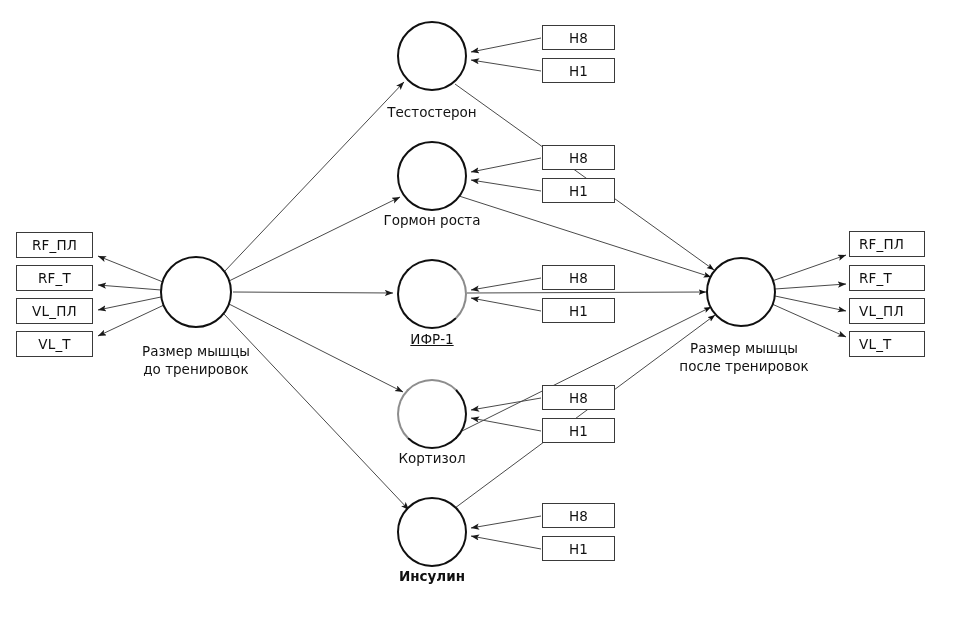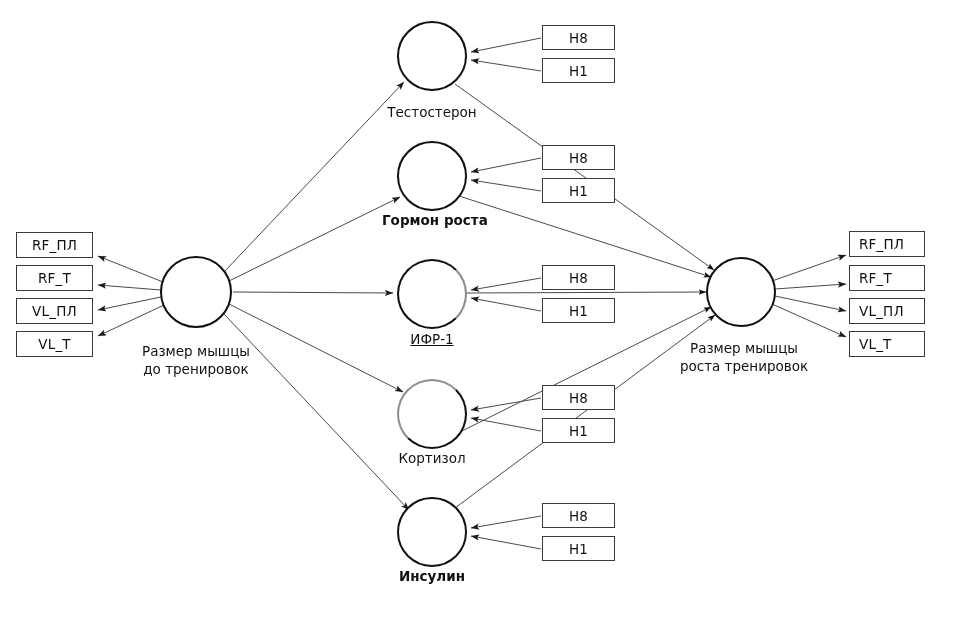--- a/index.html
+++ b/index.html
@@ -148,35 +148,35 @@
   <div class="node-circle" style="left:160px; top:256px; width:72px; height:72px;"></div>
   <div class="node-label two-line" style="left:126px; top:343px; width:140px;">
     <span>Размер мышцы</span><br>
     <span>до тренировок</span>
   </div>
 
   <div class="node-circle" style="left:397px; top:21px; width:70px; height:70px;"></div>
   <div class="node-label" style="left:382px; top:92px; width:100px;margin-top:12px;">Тестостерон</div>
 
   <div class="node-circle" style="left:397px; top:141px; width:70px; height:70px;"></div>
-  <div class="node-label" style="left:382px; top:212px; width:100px;font-weight:bold;">Гормон роста</div>
+  <div class="node-label" style="left:382px; top:212px; width:100px;">Гормон роста</div>
 
   <div class="node-circle soft-right" style="left:397px; top:259px; width:70px; height:70px;"></div>
   <div class="node-label" style="left:382px; top:331px; width:100px;text-decoration:underline;">ИФР-1</div>
 
   <div class="node-circle soft-left soft-top" style="left:397px; top:379px; width:70px; height:70px;"></div>
   <div class="node-label" style="left:382px; top:450px; width:100px;">Кортизол</div>
 
   <div class="node-circle" style="left:397px; top:497px; width:70px; height:70px;"></div>
   <div class="node-label" style="left:382px; top:568px; width:100px;font-weight:bold;">Инсулин</div>
 
   <div class="node-circle" style="left:706px; top:257px; width:70px; height:70px;"></div>
   <div class="node-label two-line" style="left:668px; top:340px; width:152px;">
     <span>Размер мышцы</span><br>
-    <span>роста тренировок</span>
+    <span>после тренировок</span>
   </div>
 
   <div class="obs-box left-box" style="left:16px; top:232px; width:77px; height:26px;">RF_ПЛ</div>
   <div class="obs-box left-box" style="left:16px; top:265px; width:77px; height:26px;">RF_T</div>
   <div class="obs-box left-box" style="left:16px; top:298px; width:77px; height:26px;">VL_ПЛ</div>
   <div class="obs-box left-box" style="left:16px; top:331px; width:77px; height:26px;">VL_T</div>
 
   <div class="obs-box right-box" style="left:849px; top:231px; width:76px; height:26px;">RF_ПЛ</div>
   <div class="obs-box right-box" style="left:849px; top:265px; width:76px; height:26px;">RF_T</div>
   <div class="obs-box right-box" style="left:849px; top:298px; width:76px; height:26px;">VL_ПЛ</div>

